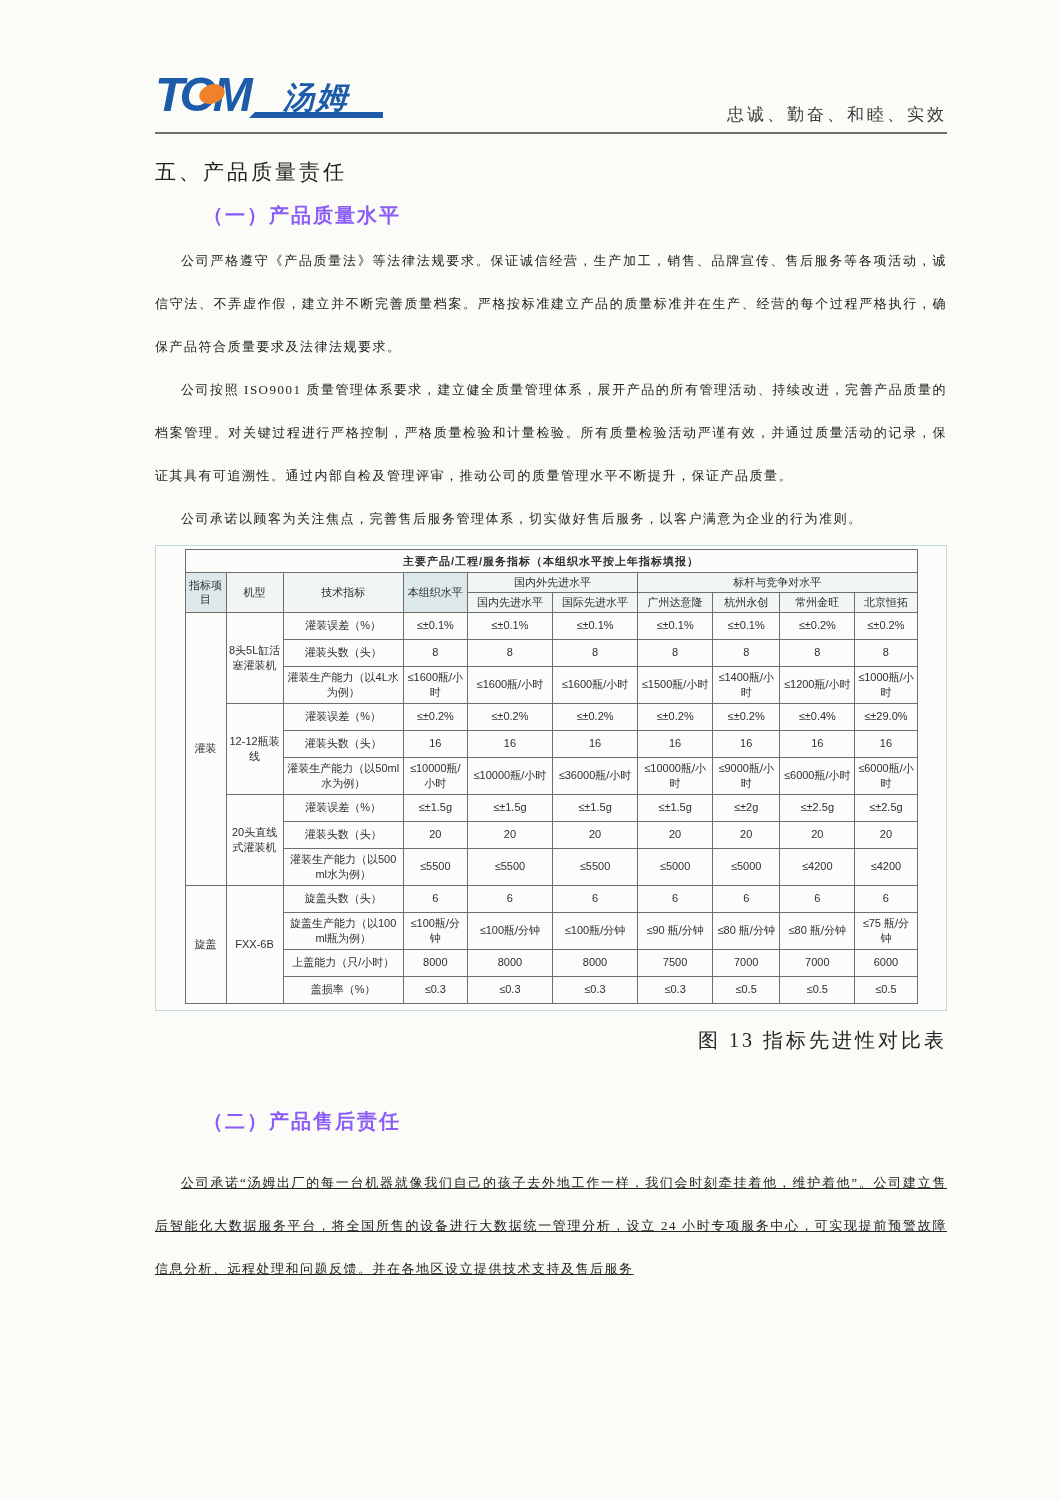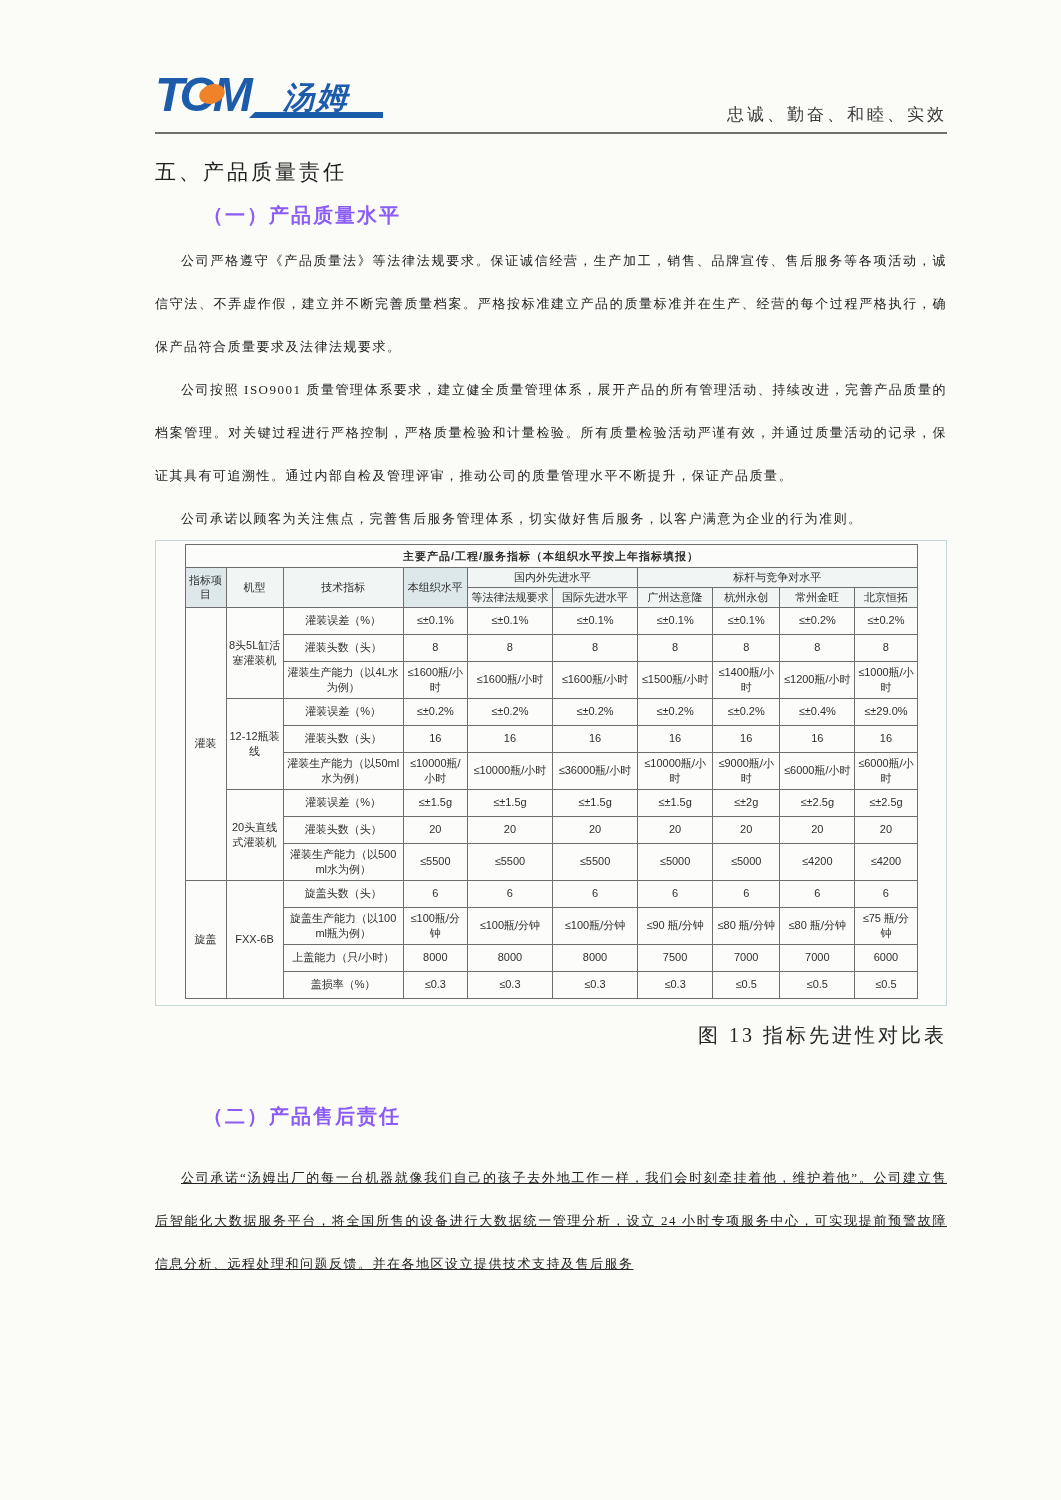--- a/index.html
+++ b/index.html
@@ -41,20 +41,21 @@
   .h-sub2{margin-top:54px;}
   
   .para{
     font-size:13px;line-height:43px;color:#232323;
     text-align:justify;text-indent:2em;
     margin:0;letter-spacing:1.5px;
   }
   .para-first{margin-top:10px;}
   
   .tbl-wrap{
+    margin-top:5px;
     border:1px solid #c3d8da;
     padding:3px 6px 6px 6px;
     background:#fcfcfa;
   }
   table.spec{
     border-collapse:collapse;table-layout:fixed;
     width:733px;margin:0 auto;
     font-family:"Liberation Sans","DejaVu Sans",sans-serif;
   }
   table.spec td{
@@ -131,21 +132,21 @@
         </tr>
         <tr>
           <td rowspan="2" class="shaded va-bottom">指标项目</td>
           <td rowspan="2" class="hdrcell">机型</td>
           <td rowspan="2" class="hdrcell">技术指标</td>
           <td rowspan="2" class="shaded va-bottom">本组织水平</td>
           <td colspan="2" class="hdrcell">国内外先进水平</td>
           <td colspan="4" class="hdrcell">标杆与竞争对水平</td>
         </tr>
         <tr>
-          <td class="hdrcell">等法律法规要求</td>
+          <td class="hdrcell">国内先进水平</td>
           <td class="hdrcell">国际先进水平</td>
           <td class="hdrcell">广州达意隆</td>
           <td class="hdrcell">杭州永创</td>
           <td class="hdrcell">常州金旺</td>
           <td class="hdrcell">北京恒拓</td>
         </tr>
       </tbody>
       <tbody id="spec-body">
           <tr class="r-norm">
             <td rowspan="9">灌装</td>

